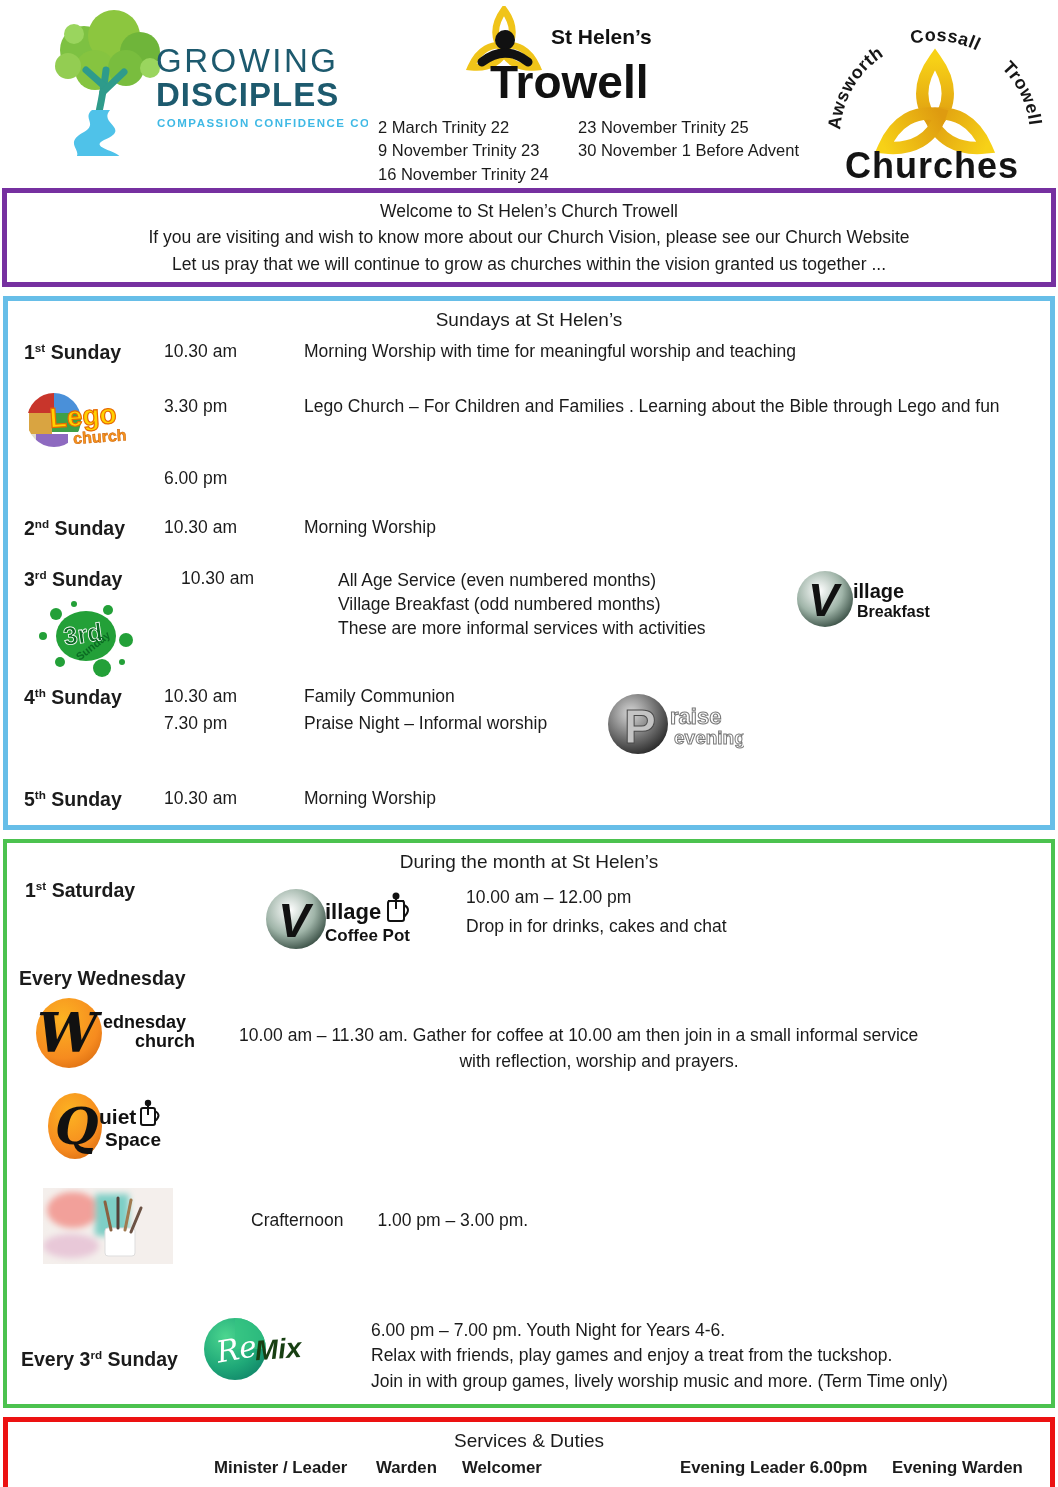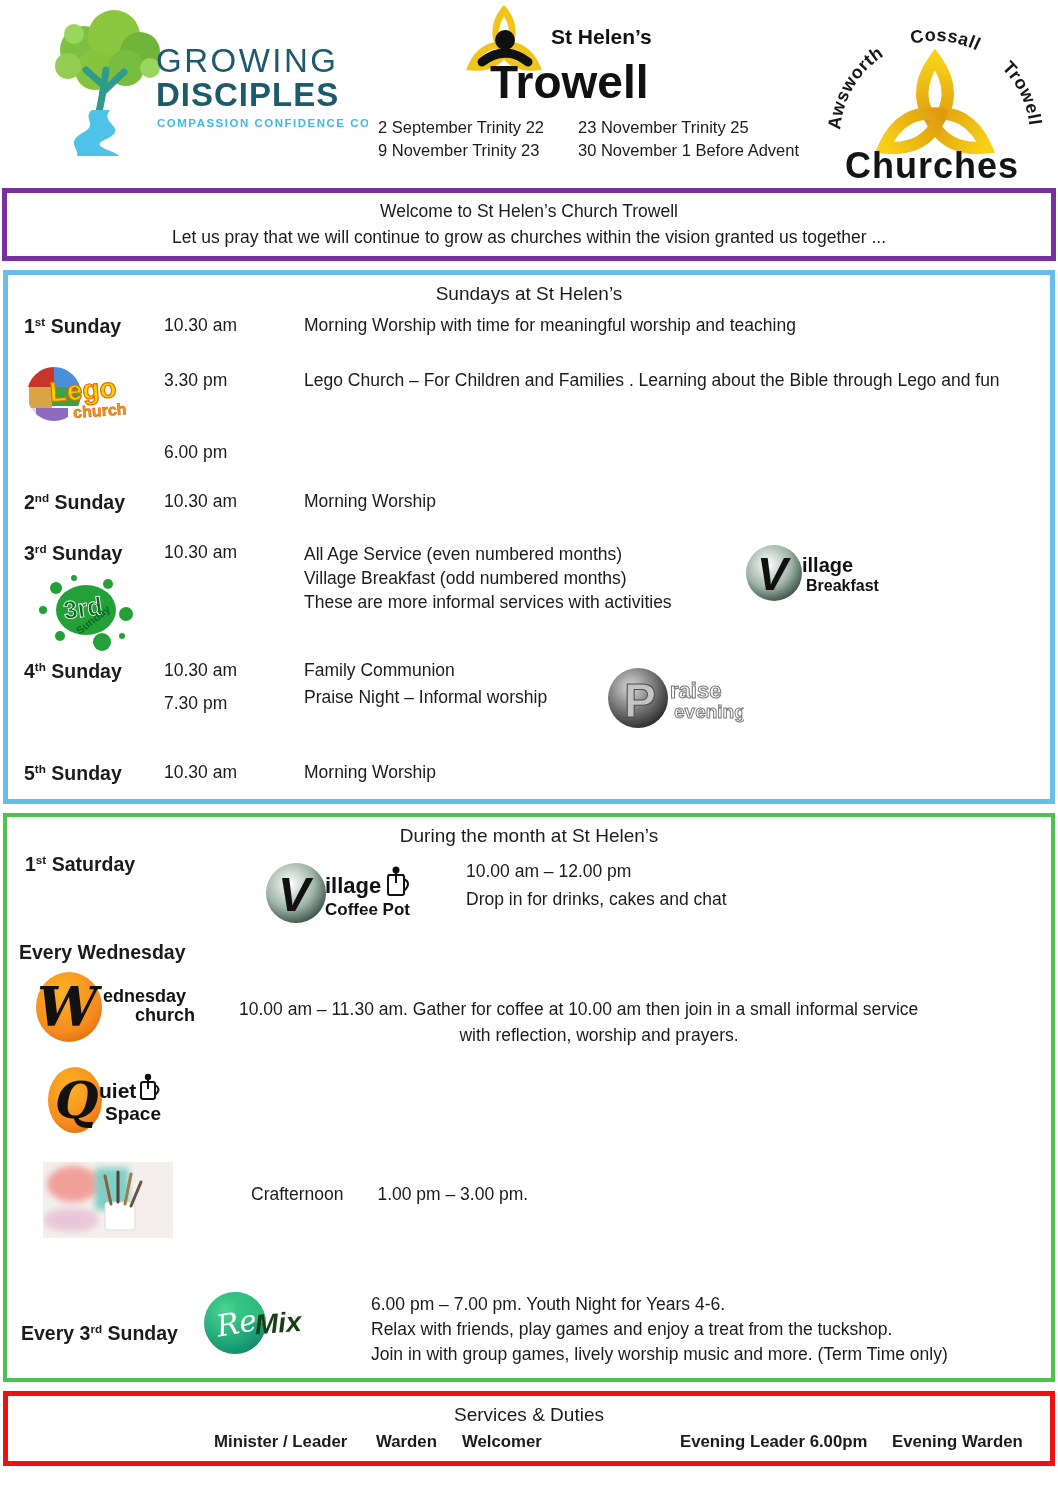--- a/index.html
+++ b/index.html
@@ -21,21 +21,21 @@
   .box.blue  { border:5px solid var(--blue,#67BEE8); }
   .box.green { border:4px solid var(--green,#4CC24F); padding-bottom:10px; }
   .box.red   { border:5px solid var(--red,#EC1212); padding-bottom:8px; }
   .box-title { text-align:center; font-size:19px; margin:2px 0 4px 0; }
 
   sup { font-size:60%; line-height:0; }
 
   
   .srow { display:grid; grid-template-columns:140px 140px 1fr; align-items:start; padding-left:6px; }
   .srow-4col { grid-template-columns:140px 140px 300px 1fr; }
-  .srow-3rd  { grid-template-columns:140px 140px 440px 1fr; position:relative; }
+  .srow-3rd  { grid-template-columns:140px 140px 440px 1fr; position:relative;gap:17px; }
   .day { font-weight:700; font-size:19.5px; white-space:nowrap; }
   .time, .desc { font-size:17.5px; }
   .desc-lines div { font-size:17.5px; line-height:1.38; }
   .mt-sm { margin-top:10px; } .mt-md { margin-top:22px; } .mt-lg { margin-top:28px; }
   .splat-wrap { position:absolute; left:18px; top:28px; }
 
   
   .mrow { display:flex; align-items:flex-start; }
   .sat-row { display:grid; grid-template-columns:195px 160px 1fr; align-items:flex-start; padding-left:8px; margin-top:6px;gap:43px; }
   .sat-text { font-size:17.5px; line-height:1.65; padding-top:4px; }
@@ -100,26 +100,30 @@
           <g>
             <circle cx="89" cy="34" r="10" fill="#111"></circle>
             <path d="M66,56 Q89,38 112,56" stroke="#111" stroke-width="9" fill="none" stroke-linecap="round"></path>
           </g>
           <text x="135" y="38" font-size="21" font-weight="700" fill="#111">St Helen’s</text>
           <text x="74" y="92" font-size="46" font-weight="900" fill="#111">Trowell</text>
         </svg>
       </div>
       <div class="dates">
         <div class="dates-row">
-          <span>2 September Trinity 22</span>
+          <span>2 March Trinity 22</span>
           <span>23 November Trinity 25</span>
         </div>
         <div class="dates-row">
           <span>9 November Trinity 23</span>
           <span>30 November 1 Before Advent</span>
+        </div>
+        <div class="dates-row">
+          <span>16 November Trinity 24</span>
+          <span></span>
         </div>
       </div>
     </div>
 
     <div class="churches-logo">
       <svg width="222" height="176" viewBox="0 0 222 176">
         <defs>
           <linearGradient id="goldgrad" x1="0" y1="0" x2="0" y2="1">
             <stop offset="0" stop-color="#F7D117"></stop>
               <stop offset="1" stop-color="#DE9B10"></stop>
@@ -134,20 +138,21 @@
         <text font-size="18" font-weight="700" fill="#161616" style="word-spacing:24px; letter-spacing:0.5px;">
           <textPath href="#arcpath" startOffset="6">Awsworth Cossall Trowell</textPath>
         </text>
         <text x="108" y="162" text-anchor="middle" font-size="36" font-weight="800" fill="#141414" letter-spacing="1">Churches</text>
       </svg>
     </div>
   </header>
 
   <section class="banner">
     <div>Welcome to St Helen’s Church Trowell</div>
+    <div>If you are visiting and wish to know more about our Church Vision, please see our Church Website</div>
     <div>Let us pray that we will continue to grow as churches within the vision granted us together ...</div>
   </section>
 
   <section class="box blue">
     <div class="box-title">Sundays at St Helen’s</div>
 
     <div class="srow mt-sm">
       <div class="day"><span>1</span><sup>st</sup> <span>Sunday</span></div>
       <div class="time">10.30 am</div>
       <div class="desc">Morning Worship with time for meaningful worship and teaching</div>
@@ -229,21 +234,21 @@
           <text x="28" y="47" font-size="25" font-weight="900" fill="#0B6B23" stroke="#fff" stroke-width="0.8" transform="rotate(-8 45 42)">3rd</text>
           <text x="40" y="58" font-size="11" font-weight="700" fill="#0B6B23" transform="rotate(-38 52 56)">Sunday</text>
         </svg>
       </div>
     </div>
 
     <div class="srow srow-4col mt-sm">
       <div class="day"><span>4</span><sup>th</sup> <span>Sunday</span></div>
       <div>
         <div class="time">10.30 am</div>
-        <div class="time" style="margin-top:12px;">7.30 pm</div>
+        <div class="time" style="margin-top:6px;">7.30 pm</div>
       </div>
       <div>
         <div class="desc">Family Communion</div>
         <div class="desc" style="margin-top:6px;">Praise Night – Informal worship</div>
       </div>
       <div>
         <svg width="140" height="76" viewBox="0 0 140 76">
           <defs>
               <radialGradient id="prgrad" cx="0.38" cy="0.32" r="0.8">
             <stop offset="0" stop-color="#d8d8d8"></stop>

